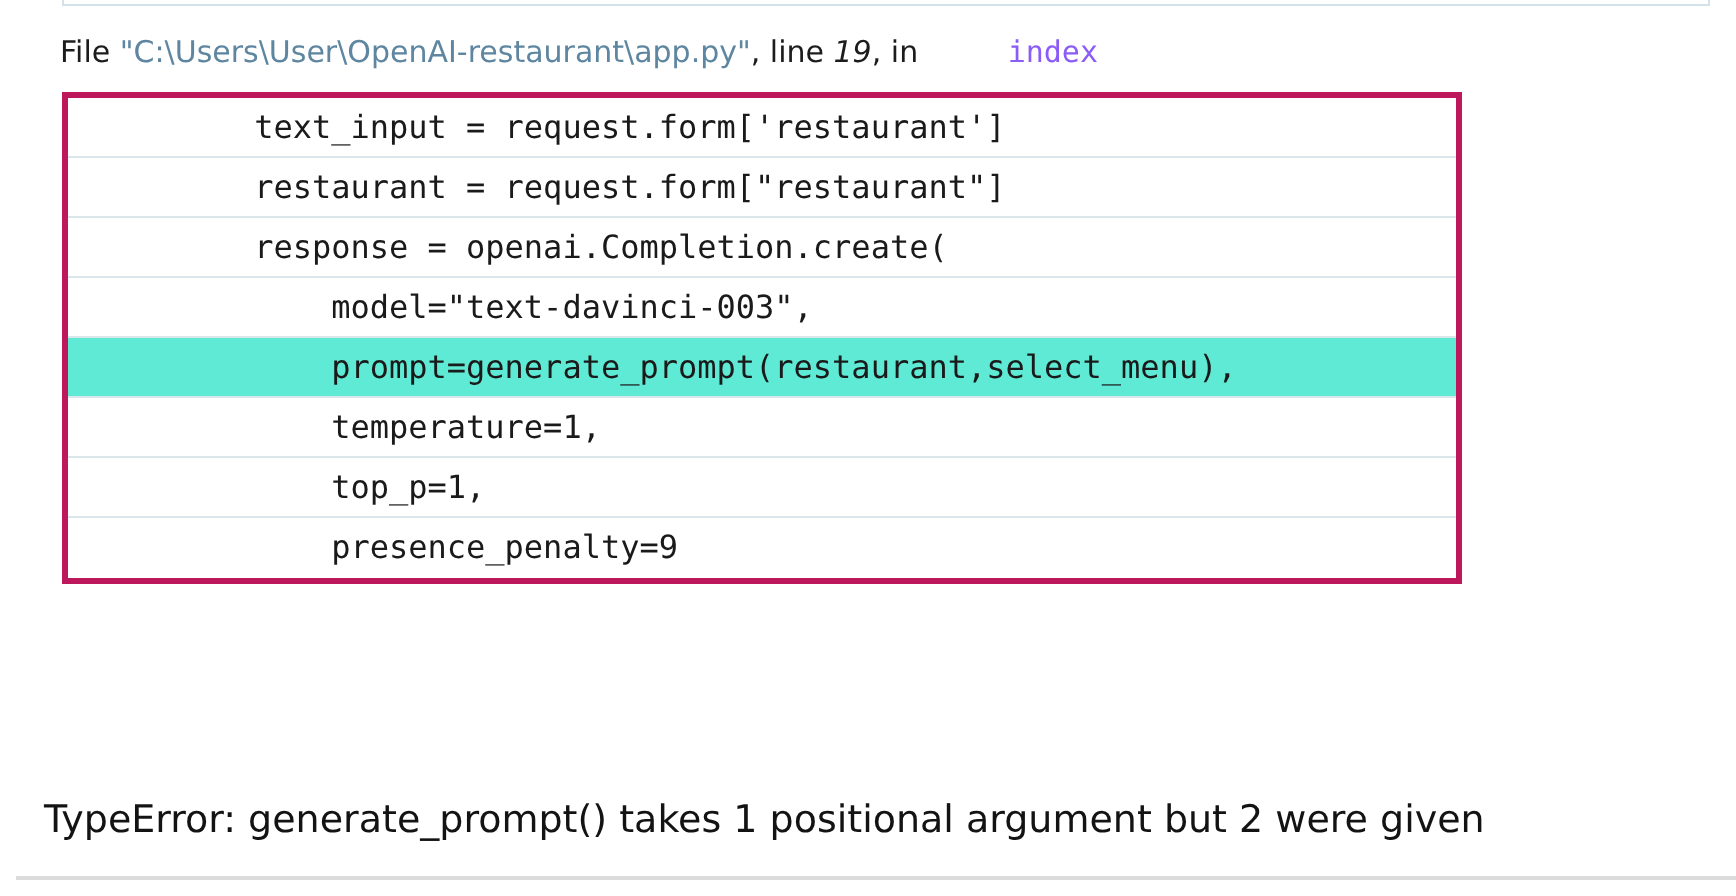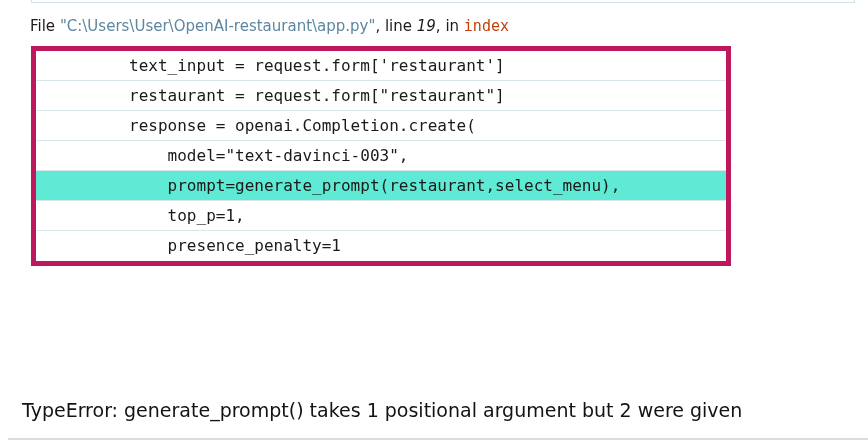--- a/index.html
+++ b/index.html
@@ -27,29 +27,30 @@
     font-size: 15px;
     line-height: 20px;
     color: #1c1c1c;
     white-space: pre;
   }
   .frame-header .filename { color: #5e86a0; font-style: normal; }
   .frame-header .line-number { font-style: italic; color: #1c1c1c; text-align: right; }
   .frame-header .function-name {
     font-family: "DejaVu Sans Mono", "Liberation Mono", monospace;
     font-size: 15px;
-    color: #c2410c;
+    color: #8b5cf6;
+    margin-left: 40px;
   }
 
   
   .source-block {
     position: absolute;
     left: 31px; top: 46px;
     width: 700px;
-    border: 5px solid #be185d;
+    border: 3px solid #be185d;
     background: #ffffff;
   }
   .code-row {
     height: 30px;
     line-height: 30px;
     border-bottom: 1px solid #d9e6ea;
     font-family: "DejaVu Sans Mono", "Liberation Mono", monospace;
     font-size: 16px;
     color: #1a1a1a;
     white-space: pre;
@@ -86,21 +87,22 @@
 
   <div class="frame-header"><span>File </span><span class="filename">"C:\Users\User\OpenAI-restaurant\app.py"</span><span>, line </span><span class="line-number">19</span><span>, in </span><span class="function-name">index</span>
   </div>
 
   <div class="source-block">
     <div class="code-row">        text_input = request.form['restaurant']</div>
     <div class="code-row">        restaurant = request.form["restaurant"]</div>
     <div class="code-row">        response = openai.Completion.create(</div>
     <div class="code-row">            model="text-davinci-003",</div>
     <div class="code-row current">            prompt=generate_prompt(restaurant,select_menu),</div>
+    <div class="code-row">            temperature=1,</div>
     <div class="code-row">            top_p=1,</div>
-    <div class="code-row">            presence_penalty=1</div>
+    <div class="code-row">            presence_penalty=9</div>
   </div>
 
   <div class="error-message">TypeError: generate_prompt() takes 1 positional argument but 2 were given</div>
 
   <div class="bottom-divider"></div>
 
 </div>
 
 </body></html>

